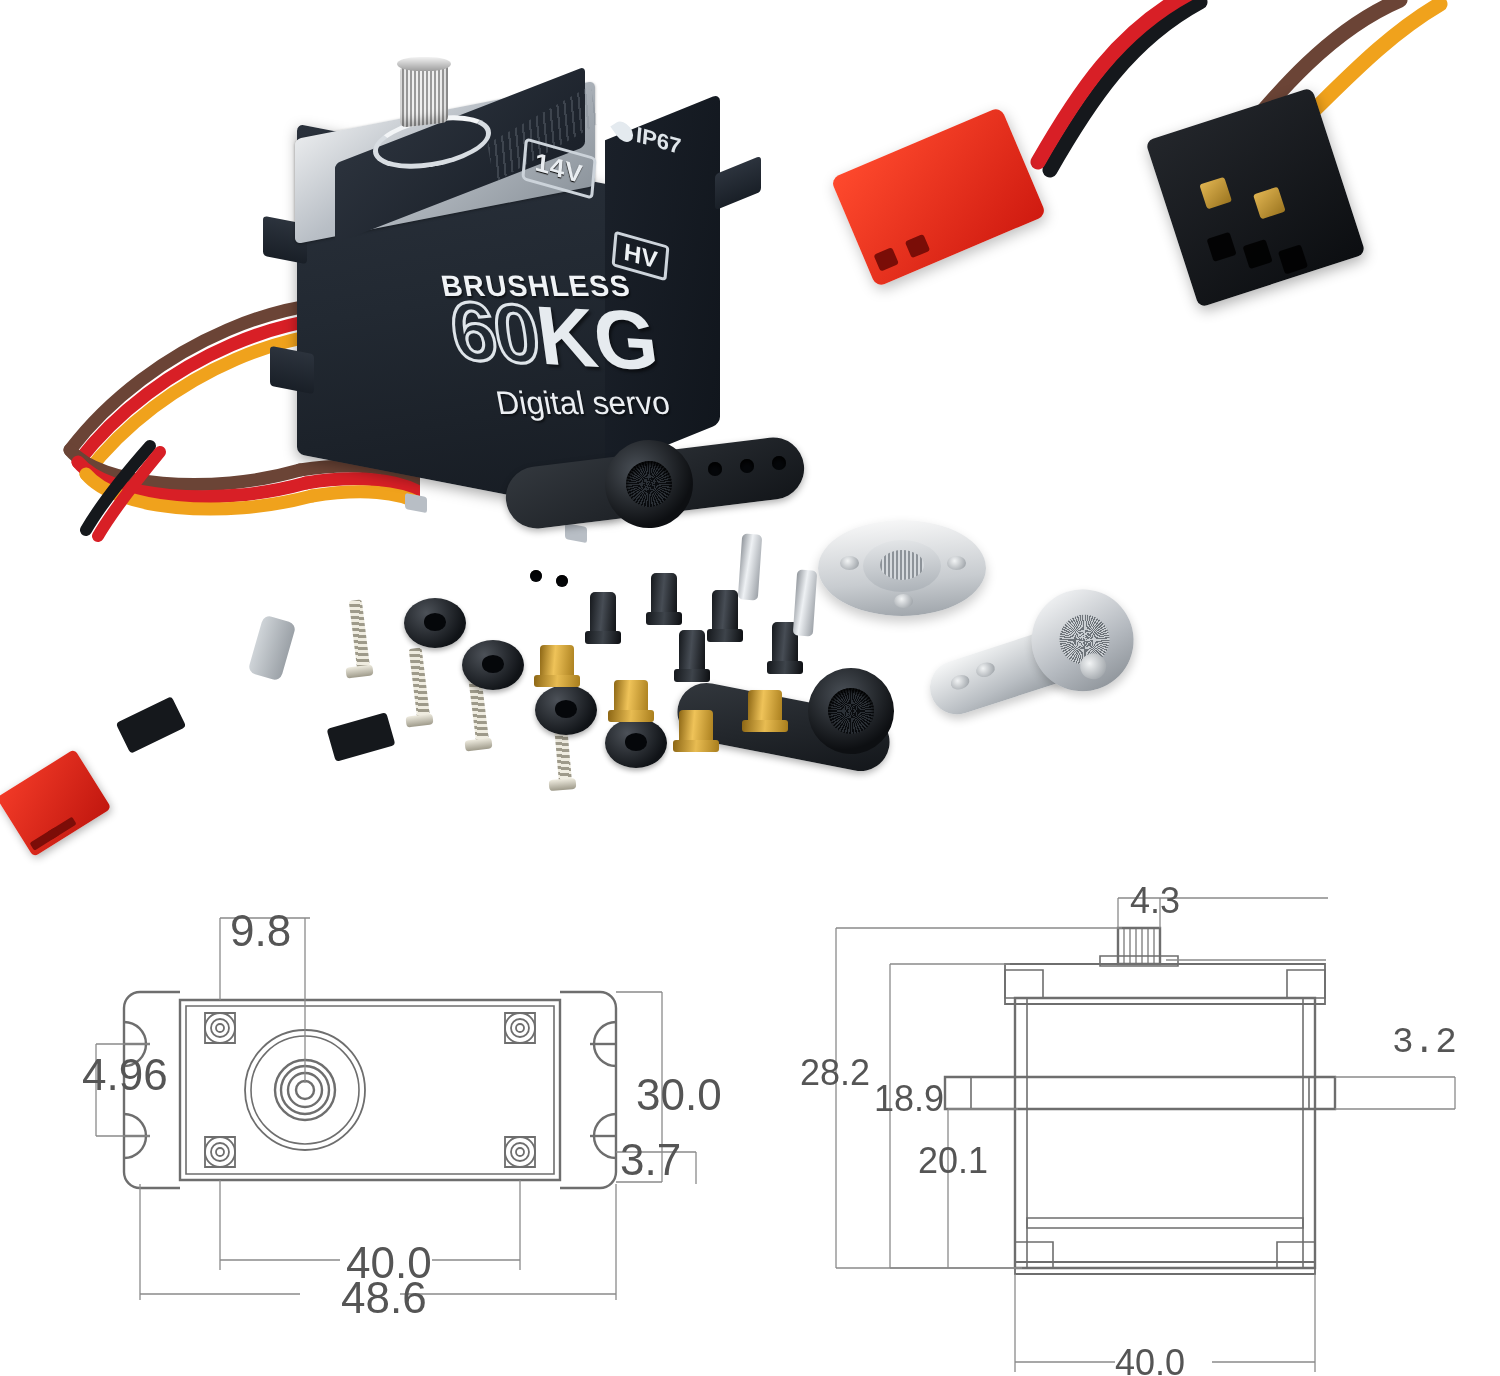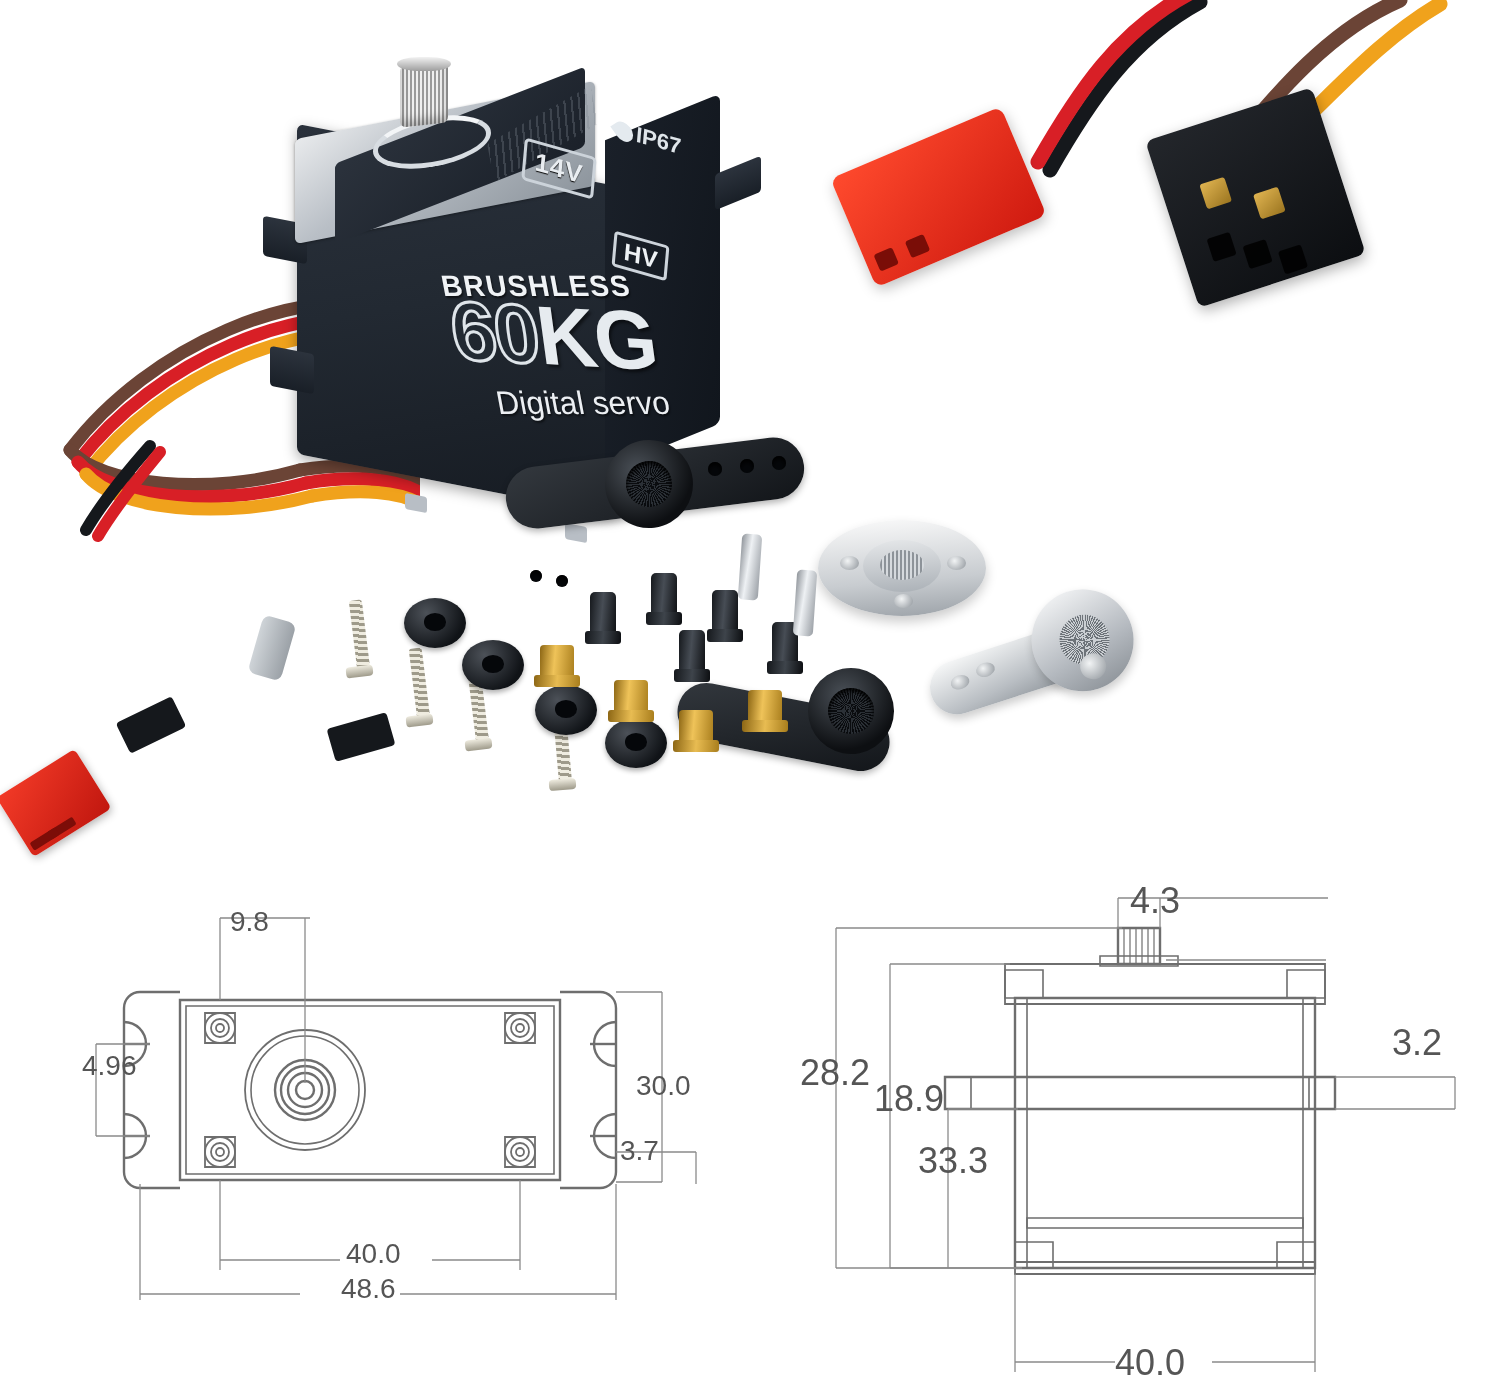--- a/index.html
+++ b/index.html
@@ -122,21 +122,21 @@
   .alarm-body{position:absolute;left:0;top:36px;width:180px;height:54px;border-radius:27px;
       background:linear-gradient(170deg,#fafbfb,#b9bec3 62%,#8c9298);box-shadow:0 5px 10px rgba(0,0,0,.2);}
   .alarm-hub{position:absolute;left:110px;top:6px;width:102px;height:102px;border-radius:50%;
       background:linear-gradient(165deg,#f7f8f9,#b4b9bf 60%,#888e94);box-shadow:0 5px 10px rgba(0,0,0,.2);}
   .alarm-bore{position:absolute;left:138px;top:32px;width:50px;height:50px;border-radius:50%;
       background:repeating-conic-gradient(#6d7379 0 3deg,#cbcfd3 3deg 6deg);}
 
   
   .draw-area{position:absolute;left:0;top:870px;width:1500px;height:506px;background:#fff;}
   .dim{position:absolute;font-family:"Liberation Sans",sans-serif;color:#555;white-space:nowrap;}
-  .dimL{font-size:28px;}
+  .dimL{font-size:44px;}
   .dimR{font-size:36px;}
   svg{display:block;}
 </style>
 </head>
 <body>
 
 <div class="stage">
 
   <div class="photo-area">
 
@@ -429,19 +429,19 @@
 
         <path d="M215 404 v98"></path>
         <path d="M515 404 v98"></path>
         <path d="M215 492 h100"></path>
           <path d="M412 492 h103"></path>
       </g>
     </svg>
 
     <div class="dim dimR" style="left:800px;top:182px;">28.2</div>
     <div class="dim dimR" style="left:874px;top:208px;">18.9</div>
-    <div class="dim dimR" style="left:918px;top:270px;">33.3</div>
+    <div class="dim dimR" style="left:918px;top:270px;">20.1</div>
     <div class="dim dimR" style="left:1130px;top:10px;">4.3</div>
-    <div class="dim dimR" style="left:1392px;top:152px;">3.2</div>
+    <div class="dim dimR" style="left:1392px;top:152px;font-family:Liberation Mono, monospace;">3.2</div>
     <div class="dim dimR" style="left:1115px;top:472px;">40.0</div>
 
   </div>
 </div>
 
 </body></html>

